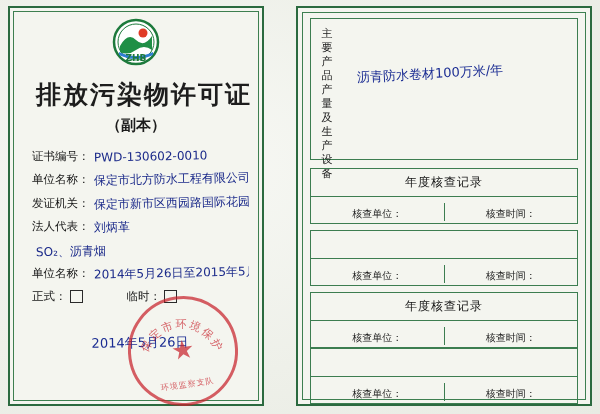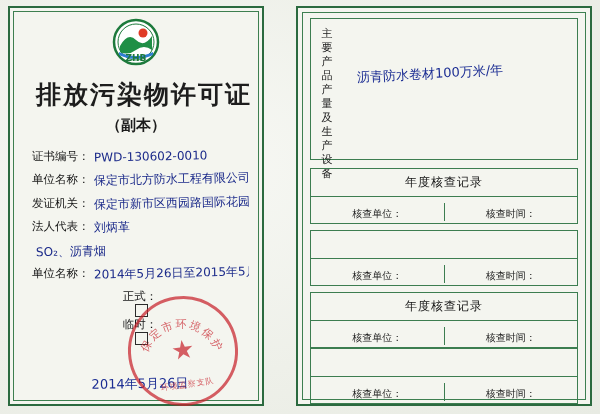--- a/index.html
+++ b/index.html
@@ -81,21 +81,20 @@
     color:#1b2a8a;
     transform:rotate(-1.2deg);
     white-space:nowrap;
     overflow:hidden;
   }
   .checkrow{
     display:flex;
     align-items:center;
     margin-bottom:8px;
     font-size:11.5px;
-    flex-direction:column;
   }
   .checkbox{
     display:inline-block;
     width:11px;height:11px;
     border:1px solid #2a2a2a;
     margin-left:3px;
   }
   .gap{width:44px;display:inline-block;}
   .issuer-row{
     margin-top:14px;

